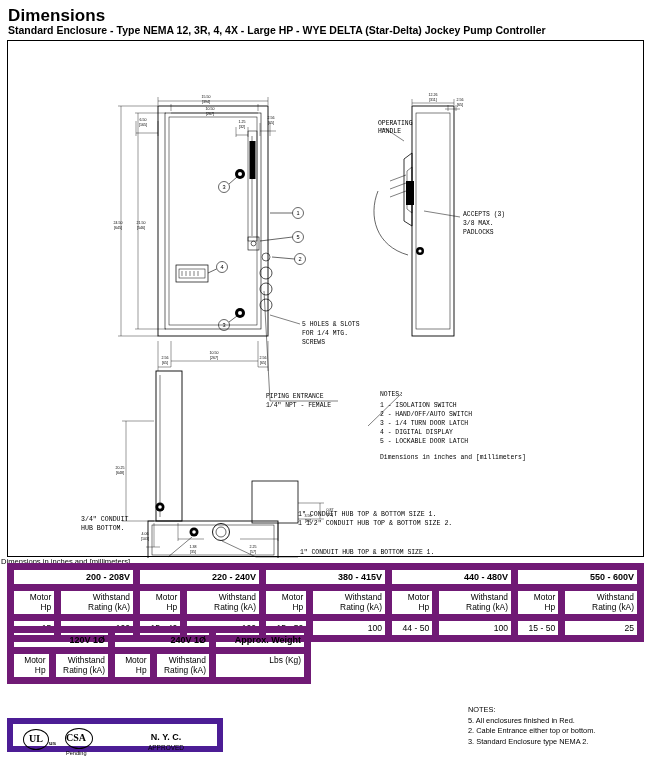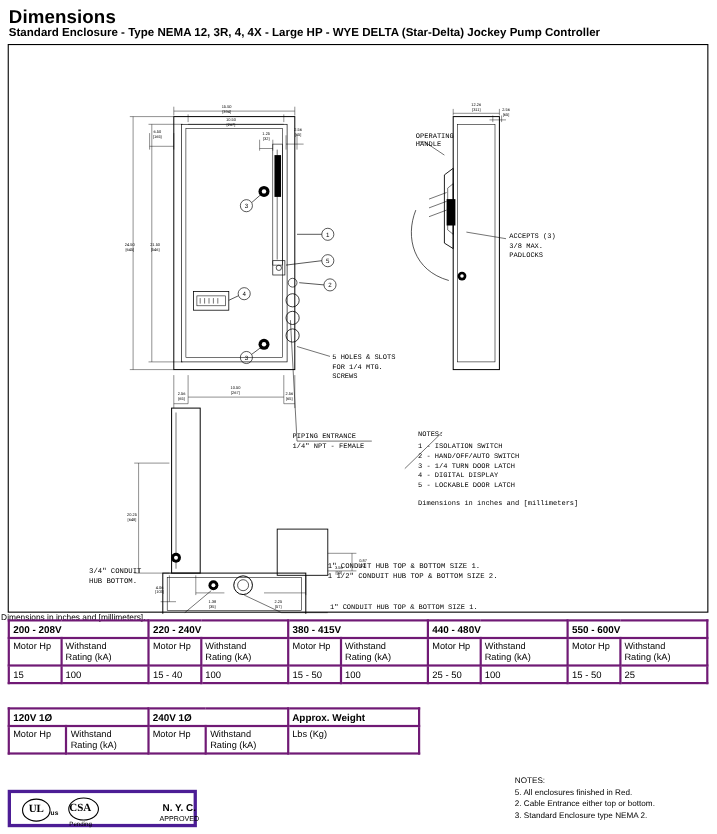--- a/index.html
+++ b/index.html
@@ -59,62 +59,62 @@
     margin-top: 12px;
   }
   
   table.spec {
     position: absolute;
     border-collapse: collapse;
     font-size: 8.6px;
     font-family: "Liberation Sans", sans-serif;
   }
   table.spec td, table.spec th {
-    border: 2px solid #701a75;
+    border: 7px solid #701a75;
     padding: 2px 3px;
-    text-align: left;
+    text-align: right;
     vertical-align: top;
     font-weight: normal;
   }
   .volt-head {
     font-weight: bold !important;
     font-size: 9px;
   }
   .colhead {
     font-size: 8.4px;
     line-height: 1.15;
   }
   #table1 {
     left: 7px;
     top: 563px;
     width: 637px;
   }
   #table2 {
     left: 7px;
-    top: 643px;
-    width: 375px;
+    top: 626px;
+    width: 304px;
   }
   .notes-bottom {
     position: absolute;
     left: 468px;
     top: 705px;
     font-size: 7.4px;
     line-height: 1.45;
   }
   .notes-bottom .nb-title {
     font-size: 7.4px;
   }
   
   .cert-box {
     position: absolute;
     left: 7px;
     top: 718px;
-    width: 172px;
+    width: 216px;
     height: 34px;
-    border: 3px solid #4c1d95;
+    border: 6px solid #4c1d95;
     box-sizing: border-box;
   }
   .ul-mark {
     position: absolute;
     left: 10px;
     top: 5px;
     width: 34px;
     height: 22px;
   }
   .ul-oval {
@@ -516,21 +516,21 @@
         <span>Rating (kA)</span>
       </td>
     </tr>
     <tr>
       <td>15</td>
       <td>100</td>
       <td>15 - 40</td>
       <td>100</td>
       <td>15 - 50</td>
       <td>100</td>
-      <td>25 - 50</td>
+      <td>44 - 50</td>
       <td>100</td>
       <td>15 - 50</td>
       <td>25</td>
     </tr>
   </tbody>
     </table>
 
   <table class="spec" id="table2">
     <tbody>
         <tr>

